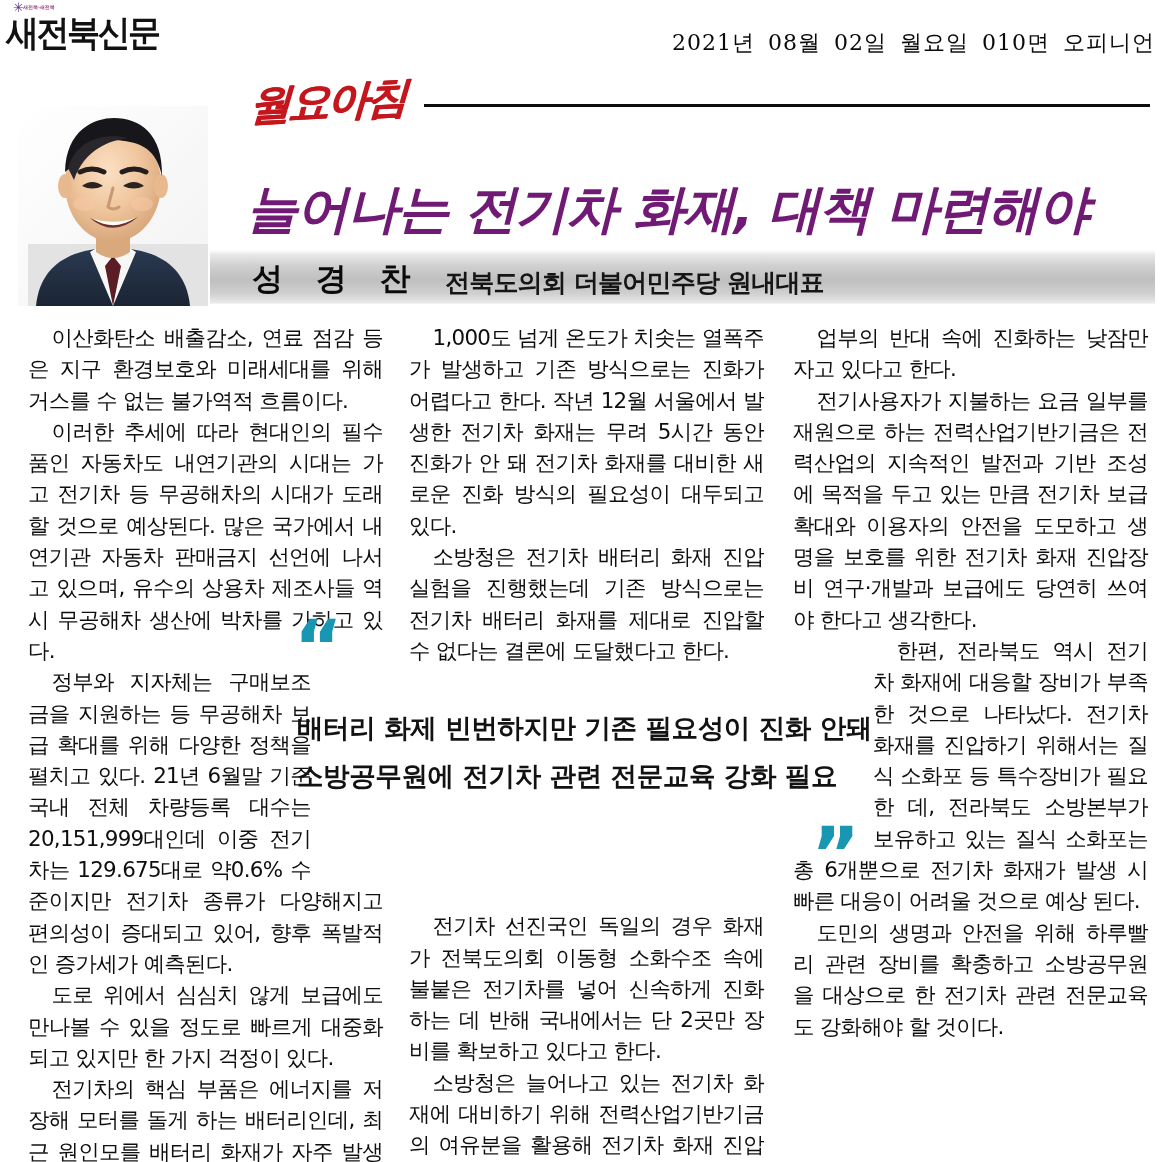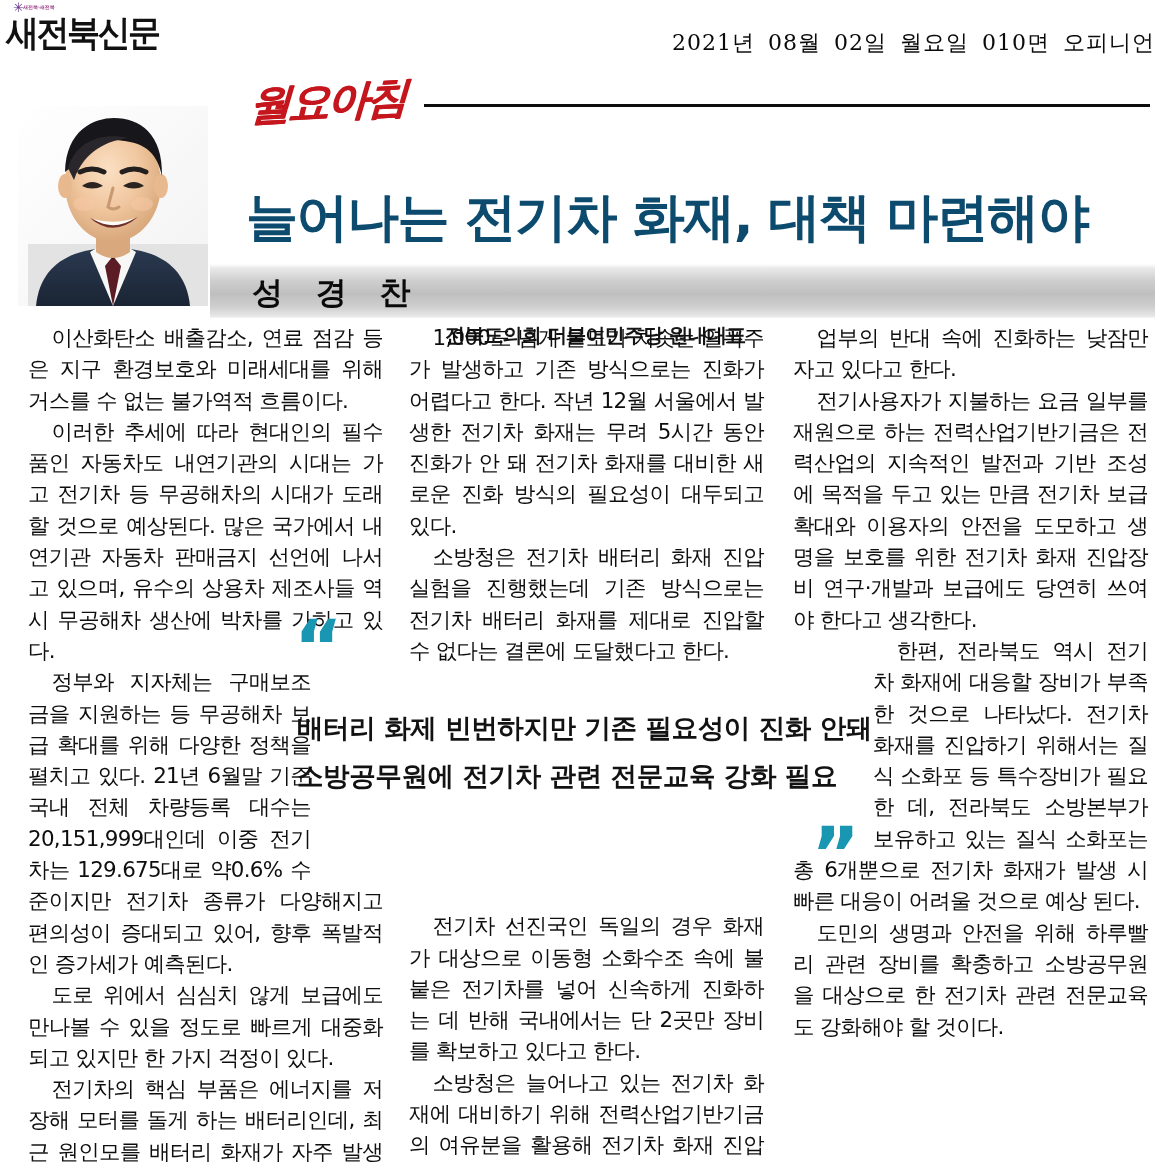--- a/index.html
+++ b/index.html
@@ -122,60 +122,60 @@
     left: 424px;
     top: 40px;
     width: 726px;
     height: 0;
     border-top: 3px solid #0d0d0d;
   }
 
   .headline {
     position: absolute;
     left: 246px;
-    top: 84px;
+    top: 76px;
     width: 900px;
     font-size: 52px;
     font-weight: 900;
     letter-spacing: -1.5px;
-    color: #0c4a6e;
-    white-space: nowrap;
-    font-family: "DejaVu Sans", "Liberation Sans", sans-serif;
+    color: #701a75;
+    white-space: nowrap;
+    font-family: "DejaVu Sans", "Liberation Sans", sans-serif;
+    font-style: italic;
   }
 
   .byline-band {
     position: absolute;
     left: 210px;
-    top: 200px;
+    top: 186px;
     width: 945px;
     height: 54px;
     background: linear-gradient(180deg,
         #ffffff 0%, #e9e9e9 8%, #cfcfcf 30%,
         #bfbfbf 55%, #cfcfcf 80%, #e8e8e8 97%, #f7f7f7 100%);
   }
   .byline-name {
     position: absolute;
     left: 42px;
     top: 8px;
     font-size: 31px;
     font-weight: 900;
     letter-spacing: 11px;
     color: #0a0a0a;
     white-space: nowrap;
   }
   .byline-affil {
     position: absolute;
     left: 235px;
     top: 16px;
-    font-size: 20px;
+    font-size: 25px;
     font-weight: 700;
     letter-spacing: -0.8px;
     color: #151515;
     white-space: nowrap;
-    margin-top: 42px;
   }
 
   
   .body-area {
     position: absolute;
     left: 0;
     top: 322px;
     width: 956px;
     height: 840px;
   }
@@ -346,21 +346,21 @@
     <p>정부와 지자체는 구매보조금을 지원하는 등 무공해차 보급 확대를 위해 다양한 정책을 펼치고 있다. 21년 6월말 기준 국내 전체 차량등록 대수는 20,151,999대인데 이중 전기차는 129.675대로 약0.6% 수준이지만 전기차 종류가 다양해지고 편의성이 증대되고 있어, 향후 폭발적인 증가세가 예측된다.</p>
     <p>도로 위에서 심심치 않게 보급에도 만나볼 수 있을 정도로 빠르게 대중화되고 있지만 한 가지 걱정이 있다.</p>
     <p>전기차의 핵심 부품은 에너지를 저장해 모터를 돌게 하는 배터리인데, 최근 원인모를 배터리 화재가 자주 발생한다는 점이다.</p>
 
   </div>
 
   <div class="col col-2">
     <p>1,000도 넘게 온도가 치솟는 열폭주가 발생하고 기존 방식으로는 진화가 어렵다고 한다. 작년 12월 서울에서 발생한 전기차 화재는 무려 5시간 동안 진화가 안 돼 전기차 화재를 대비한 새로운 진화 방식의 필요성이 대두되고 있다.</p>
     <p>소방청은 전기차 배터리 화재 진압 실험을 진행했는데 기존 방식으로는 전기차 배터리 화재를 제대로 진압할 수 없다는 결론에 도달했다고 한다.</p>
     <div style="height:244px"></div>
-    <p>전기차 선진국인 독일의 경우 화재가 대상으로 이동형 소화수조 속에 불붙은 전기차를 넣어 신속하게 진화하는 데 반해 국내에서는 단 2곳만 장비를 확보하고 있다고 한다.</p>
+    <p>전기차 선진국인 독일의 경우 화재가 전북도의회 이동형 소화수조 속에 불붙은 전기차를 넣어 신속하게 진화하는 데 반해 국내에서는 단 2곳만 장비를 확보하고 있다고 한다.</p>
     <p>소방청은 늘어나고 있는 전기차 화재에 대비하기 위해 전력산업기반기금의 여유분을 활용해 전기차 화재 진압장비의 연구·개발과 보급을 추진하고 있으나 그 근거가 될 전기사업법 일부개정법률안이 산</p>
   </div>
 
   <div class="col col-3">
     <p>업부의 반대 속에 진화하는 낮잠만 자고 있다고 한다.</p>
     <p>전기사용자가 지불하는 요금 일부를 재원으로 하는 전력산업기반기금은 전력산업의 지속적인 발전과 기반 조성에 목적을 두고 있는 만큼 전기차 보급 확대와 이용자의 안전을 도모하고 생명을 보호를 위한 전기차 화재 진압장비 연구·개발과 보급에도 당연히 쓰여야 한다고 생각한다.</p>
     <div class="wrap-narrow"></div>
     <p>한편, 전라북도 역시 전기차 화재에 대응할 장비가 부족한 것으로 나타났다. 전기차 화재를 진압하기 위해서는 질식 소화포 등 특수장비가 필요한 데, 전라북도 소방본부가 보유하고 있는 질식 소화포는 총 6개뿐으로 전기차 화재가 발생 시 빠른 대응이 어려울 것으로 예상 된다.</p>
     <p>도민의 생명과 안전을 위해 하루빨리 관련 장비를 확충하고 소방공무원을 대상으로 한 전기차 관련 전문교육도 강화해야 할 것이다.</p>
   </div>

